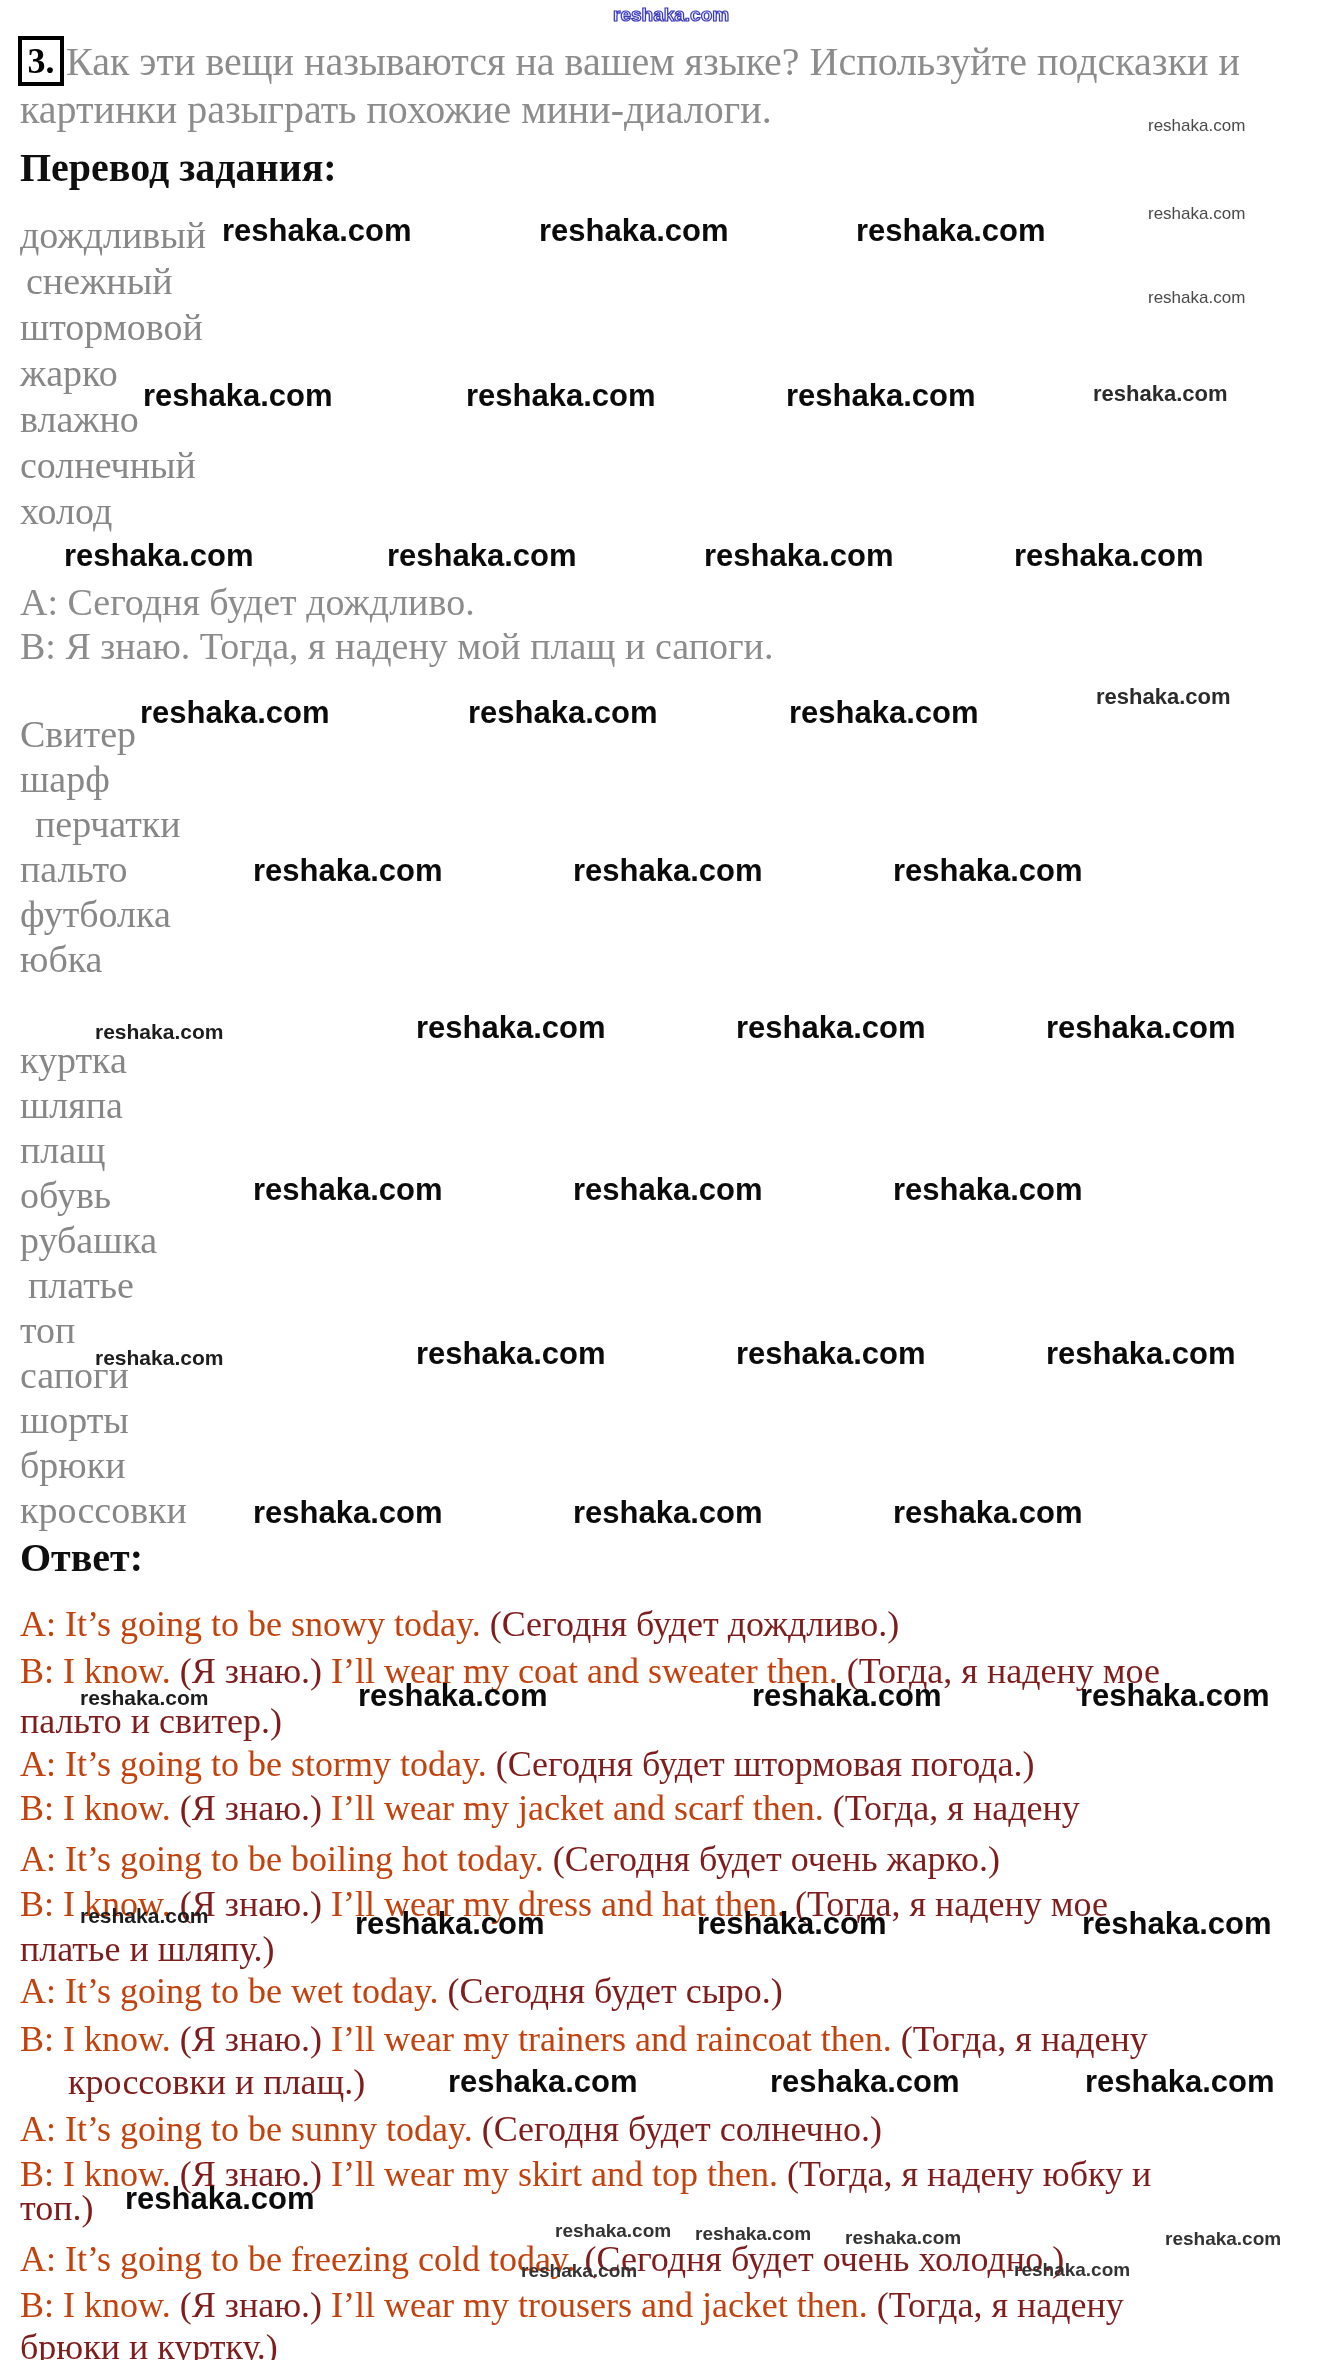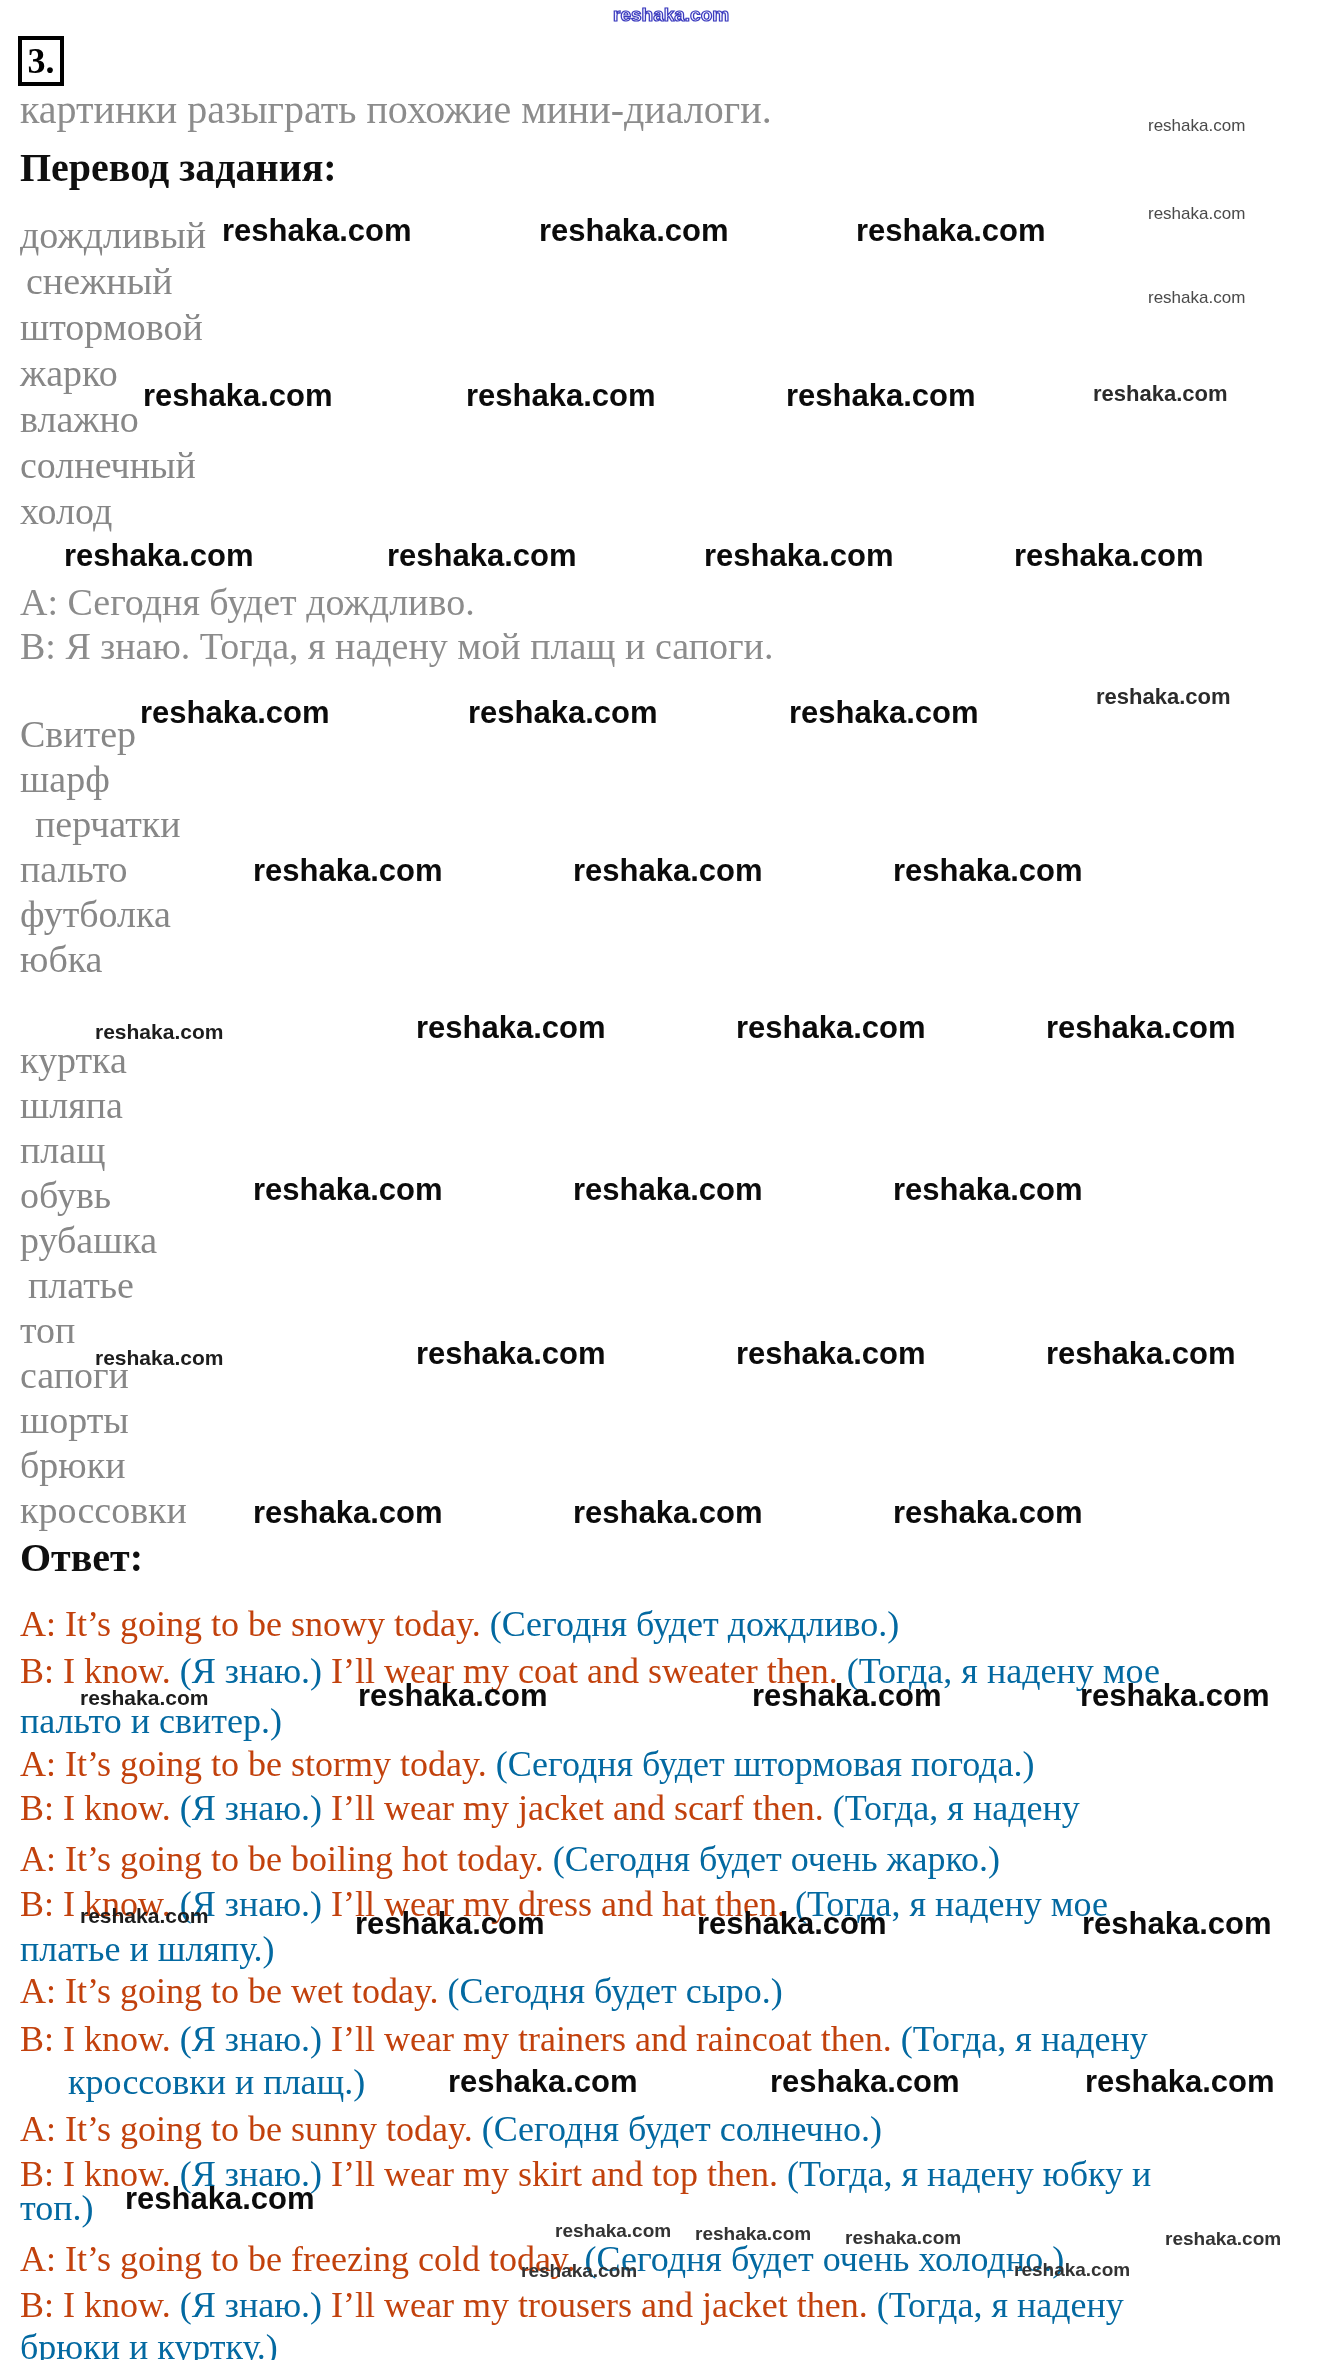--- a/index.html
+++ b/index.html
@@ -19,21 +19,21 @@
     width:46px;height:50px;
     border:4px solid #000000;
     font-size:36px;font-weight:bold;color:#000000;
     text-align:center;line-height:42px;
   }
   .section-label{font-size:40px;font-weight:bold;color:#0f0f0f;}
   .word{font-size:38px;color:#878787;}
   .dialog-line{font-size:38px;color:#8c8c8c;}
   .answer-line{font-size:36px;}
   .seg-black{color:#c2410c;}
-  .seg-gray{color:#0369a1;}
+  .seg-gray{color:#7f1d1d;}
   
   .wm{font-family:"Liberation Sans", sans-serif;}
   .wm-bold{font-size:31px;font-weight:bold;color:#0b0b0b;}
   .wm-med{font-size:22px;font-weight:600;color:#2b2b2b;}
   .wm-small{font-size:21px;font-weight:700;color:#1d1d1d;}
   .wm-tiny{font-size:17px;font-weight:400;color:#4a4a4a;}
   .wm-xs{font-size:19px;font-weight:600;color:#333333;}
   .wm-blue{
     font-size:19px;font-weight:bold;
     color:#f2f2ff;
@@ -41,20 +41,21 @@
     text-shadow:0 0 1px #3b3bbe;
   }
 </style>
 </head>
 <body>
 
 <div id="page">
   <div class="abs num-box" style="left:18px;top:36px;">
     <span>3.</span>
   </div>
+  <div class="abs task-line" style="left:66px;top:38px;">Как эти вещи называются на вашем языке? Используйте подсказки и</div>
   <div class="abs section-label" style="left:20px;top:144px;">Перевод задания:</div>
   <div class="abs task-line" style="left:20px;top:86px;">картинки разыграть похожие мини-диалоги.</div>
   <div id="weather-list">
       <div class="abs word" style="left: 20px; top: 213px;">дождливый</div>
       <div class="abs word" style="left: 20px; top: 259px; margin-left: 6px;">снежный</div>
       <div class="abs word" style="left: 20px; top: 305px;">штормовой</div>
       <div class="abs word" style="left: 20px; top: 351px;">жарко</div>
       <div class="abs word" style="left: 20px; top: 397px;">влажно</div>
       <div class="abs word" style="left: 20px; top: 443px;">солнечный</div>
       <div class="abs word" style="left: 20px; top: 489px;">холод</div>

